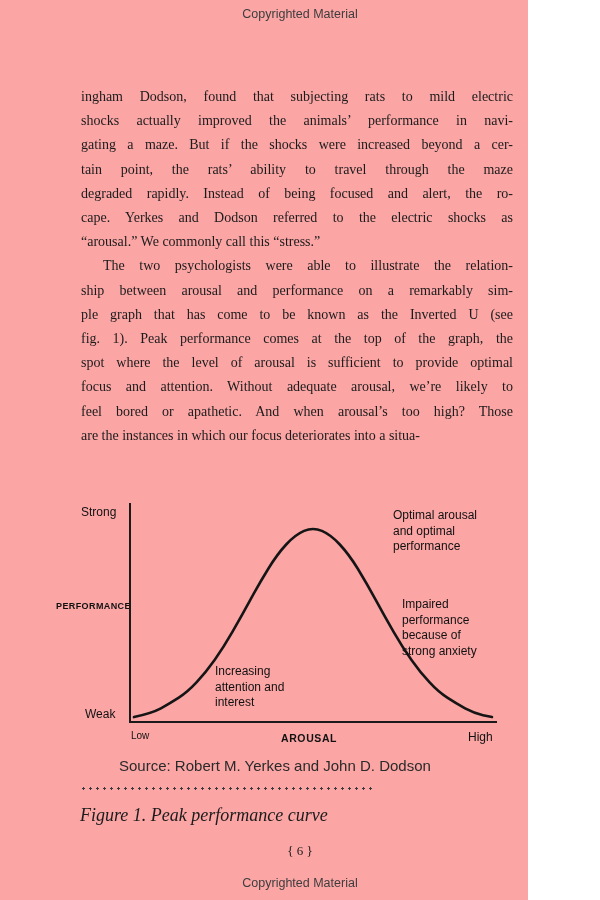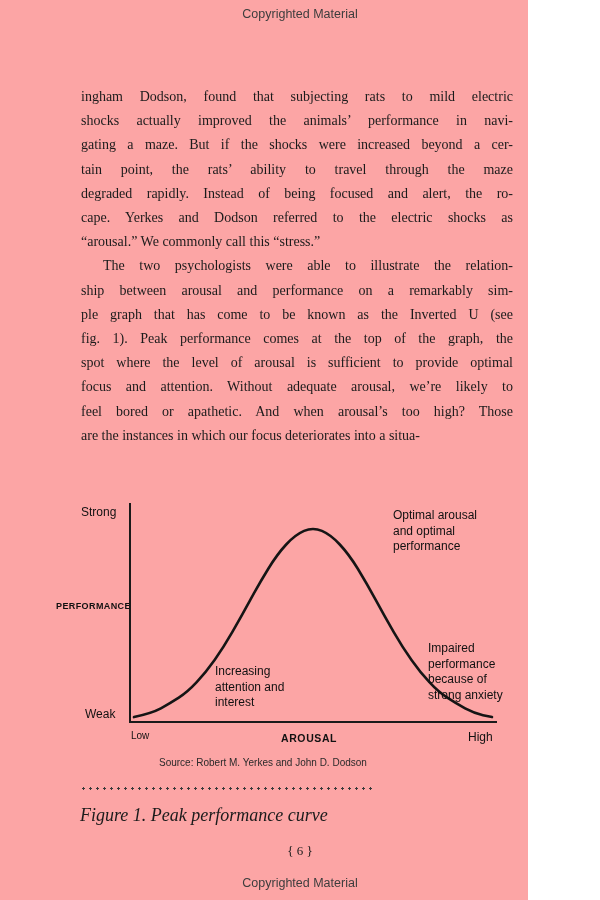--- a/index.html
+++ b/index.html
@@ -66,24 +66,24 @@
     position: absolute; left: 281px; top: 244px;
     font-size: 10.5px; font-weight: bold; letter-spacing: 0.6px;
   }
   .ann {
     position: absolute;
     font-size: 12px; line-height: 15.5px;
     white-space: pre-line; color: #111111;
   }
   .ann-optimal    { left: 345px; top: 20px; margin-left: 48px; }
   .ann-increasing { left: 215px; top: 176px; }
-  .ann-impaired   { left: 428px; top: 109px; margin-top: 44px; }
+  .ann-impaired   { left: 402px; top: 109px; }
   .chart-source {
     position: absolute; left: 119px; top: 269px;
-    font-size: 10px; color: #2a2a2a; margin-left: 40px;
+    font-size: 15px; color: #2a2a2a;
   }
 
   .dotted-rule {
     position: absolute; left: 80px; top: 787px;
     width: 293px; height: 3px;
     background-image: radial-gradient(circle, #3a3a3a 1.1px, transparent 1.4px);
     background-size: 7px 3px;
     background-repeat: repeat-x;
   }
   .fig-caption {

